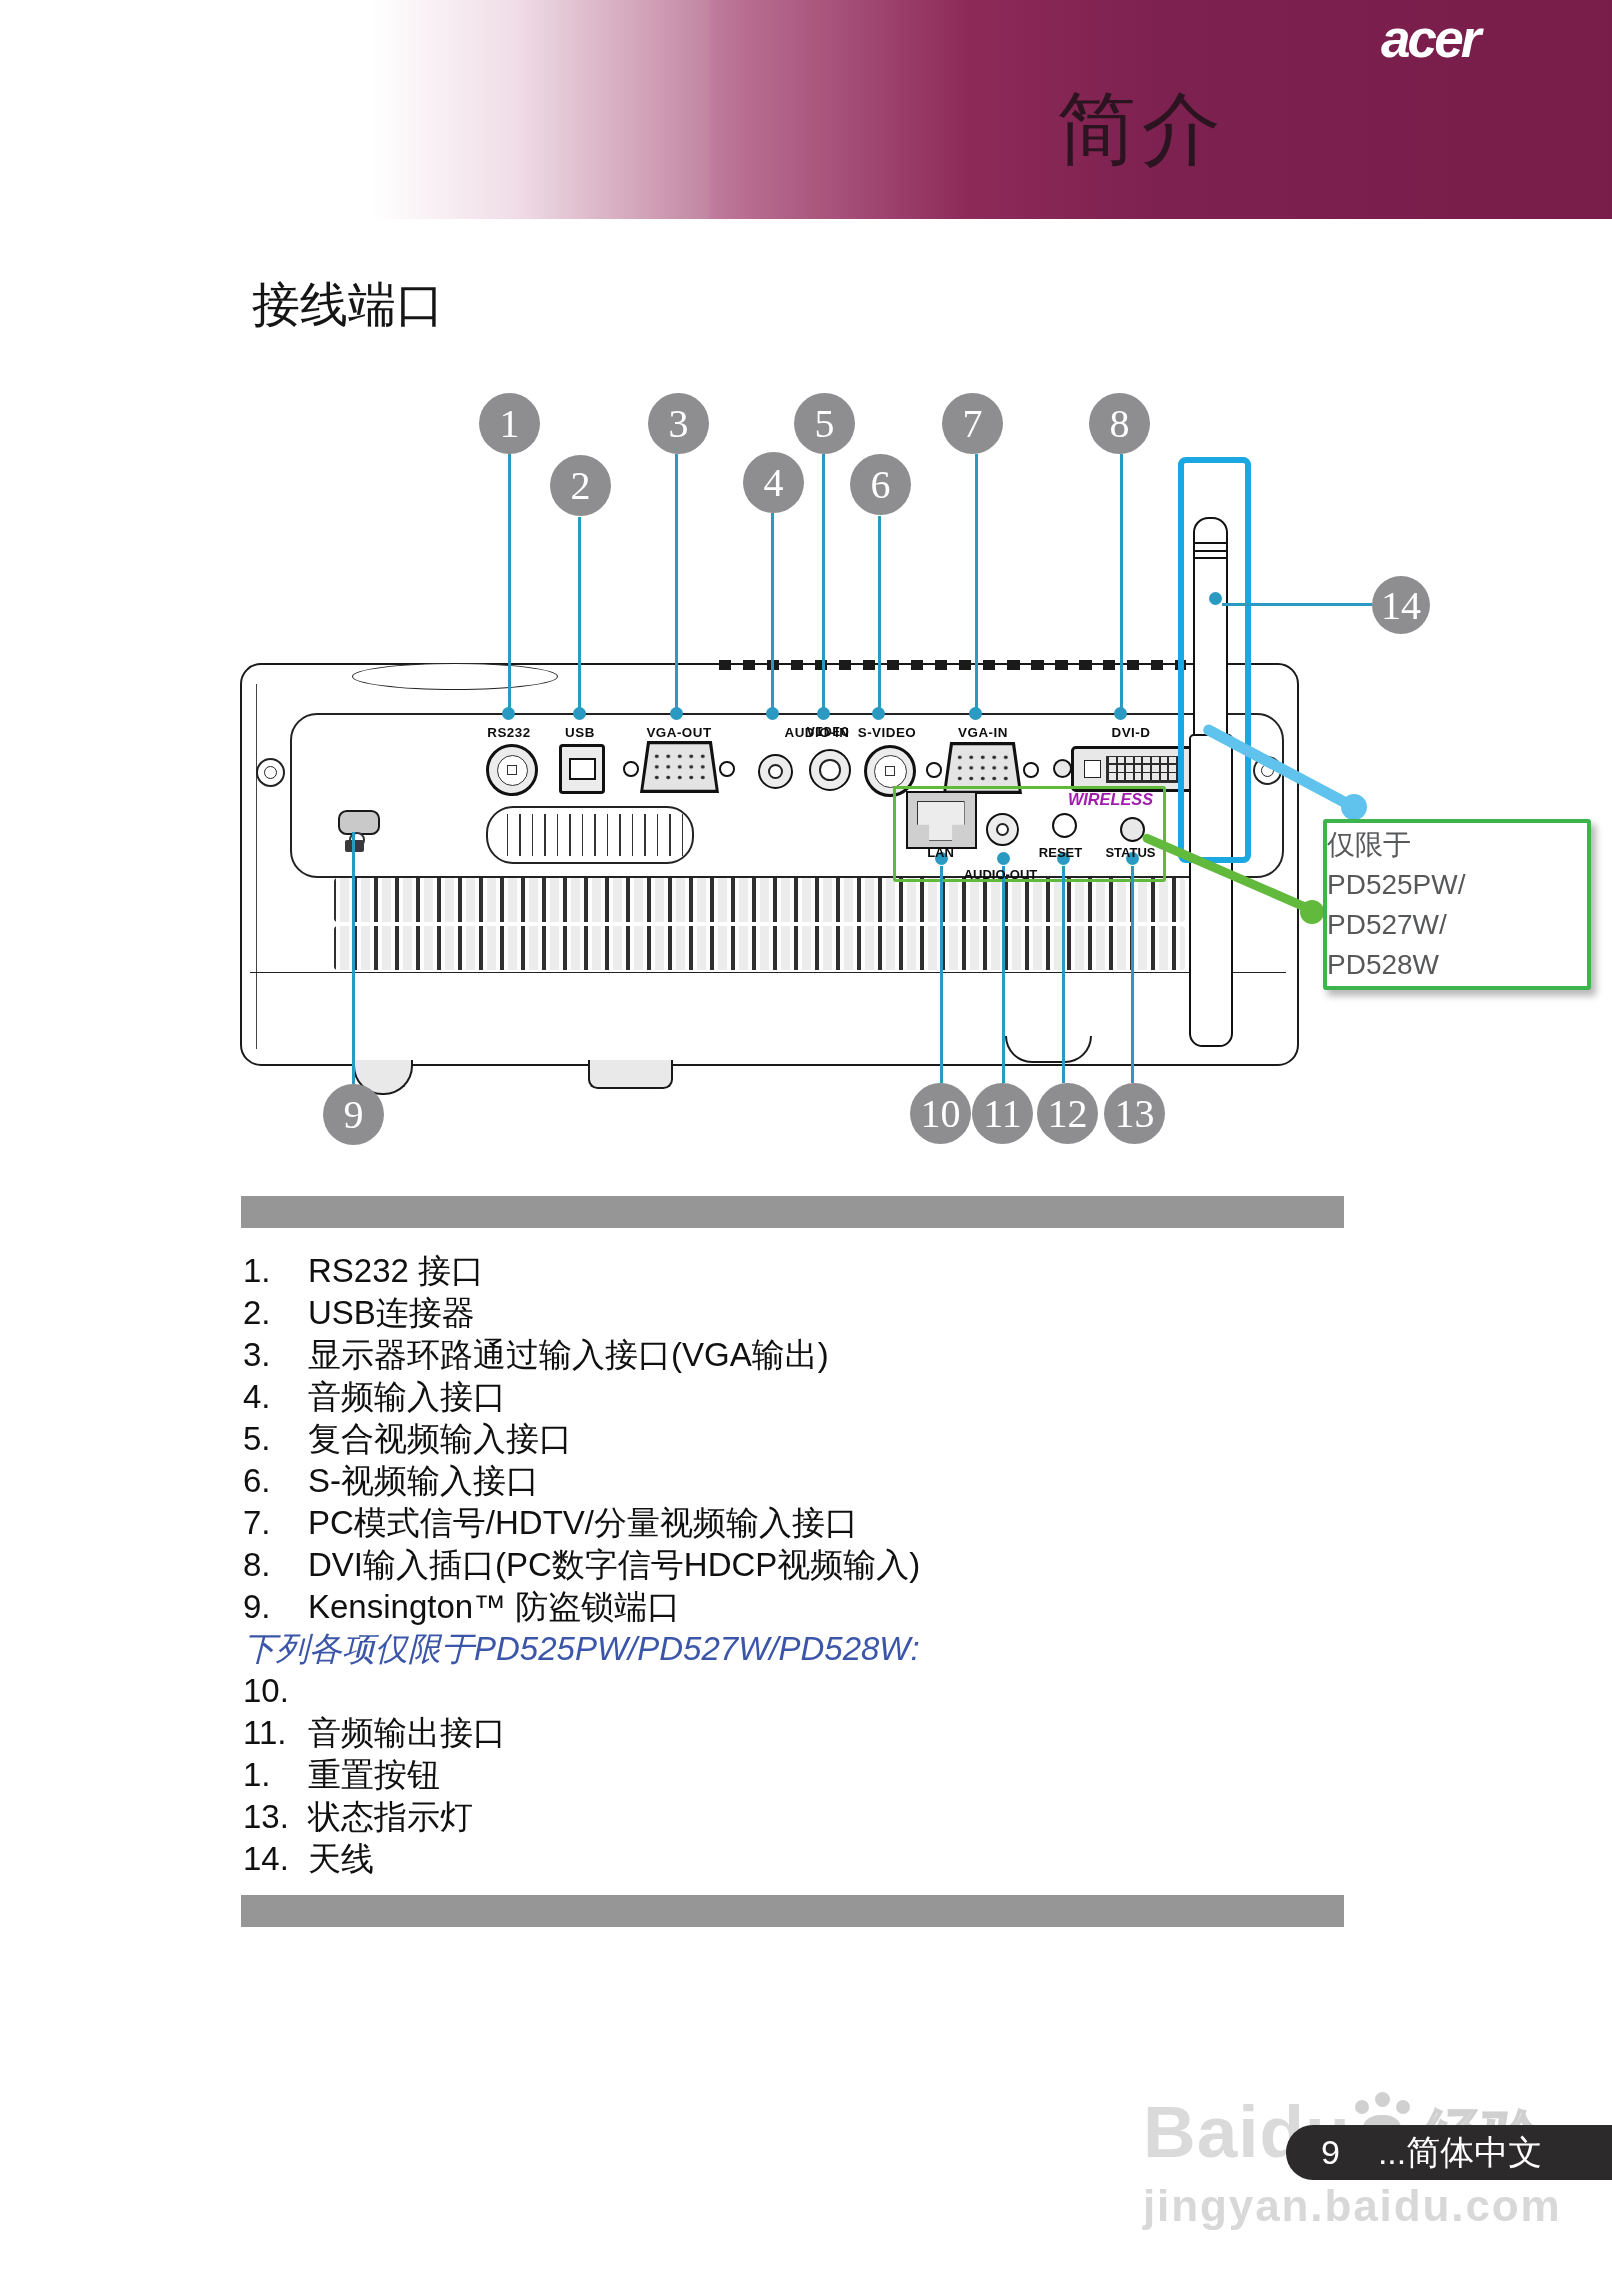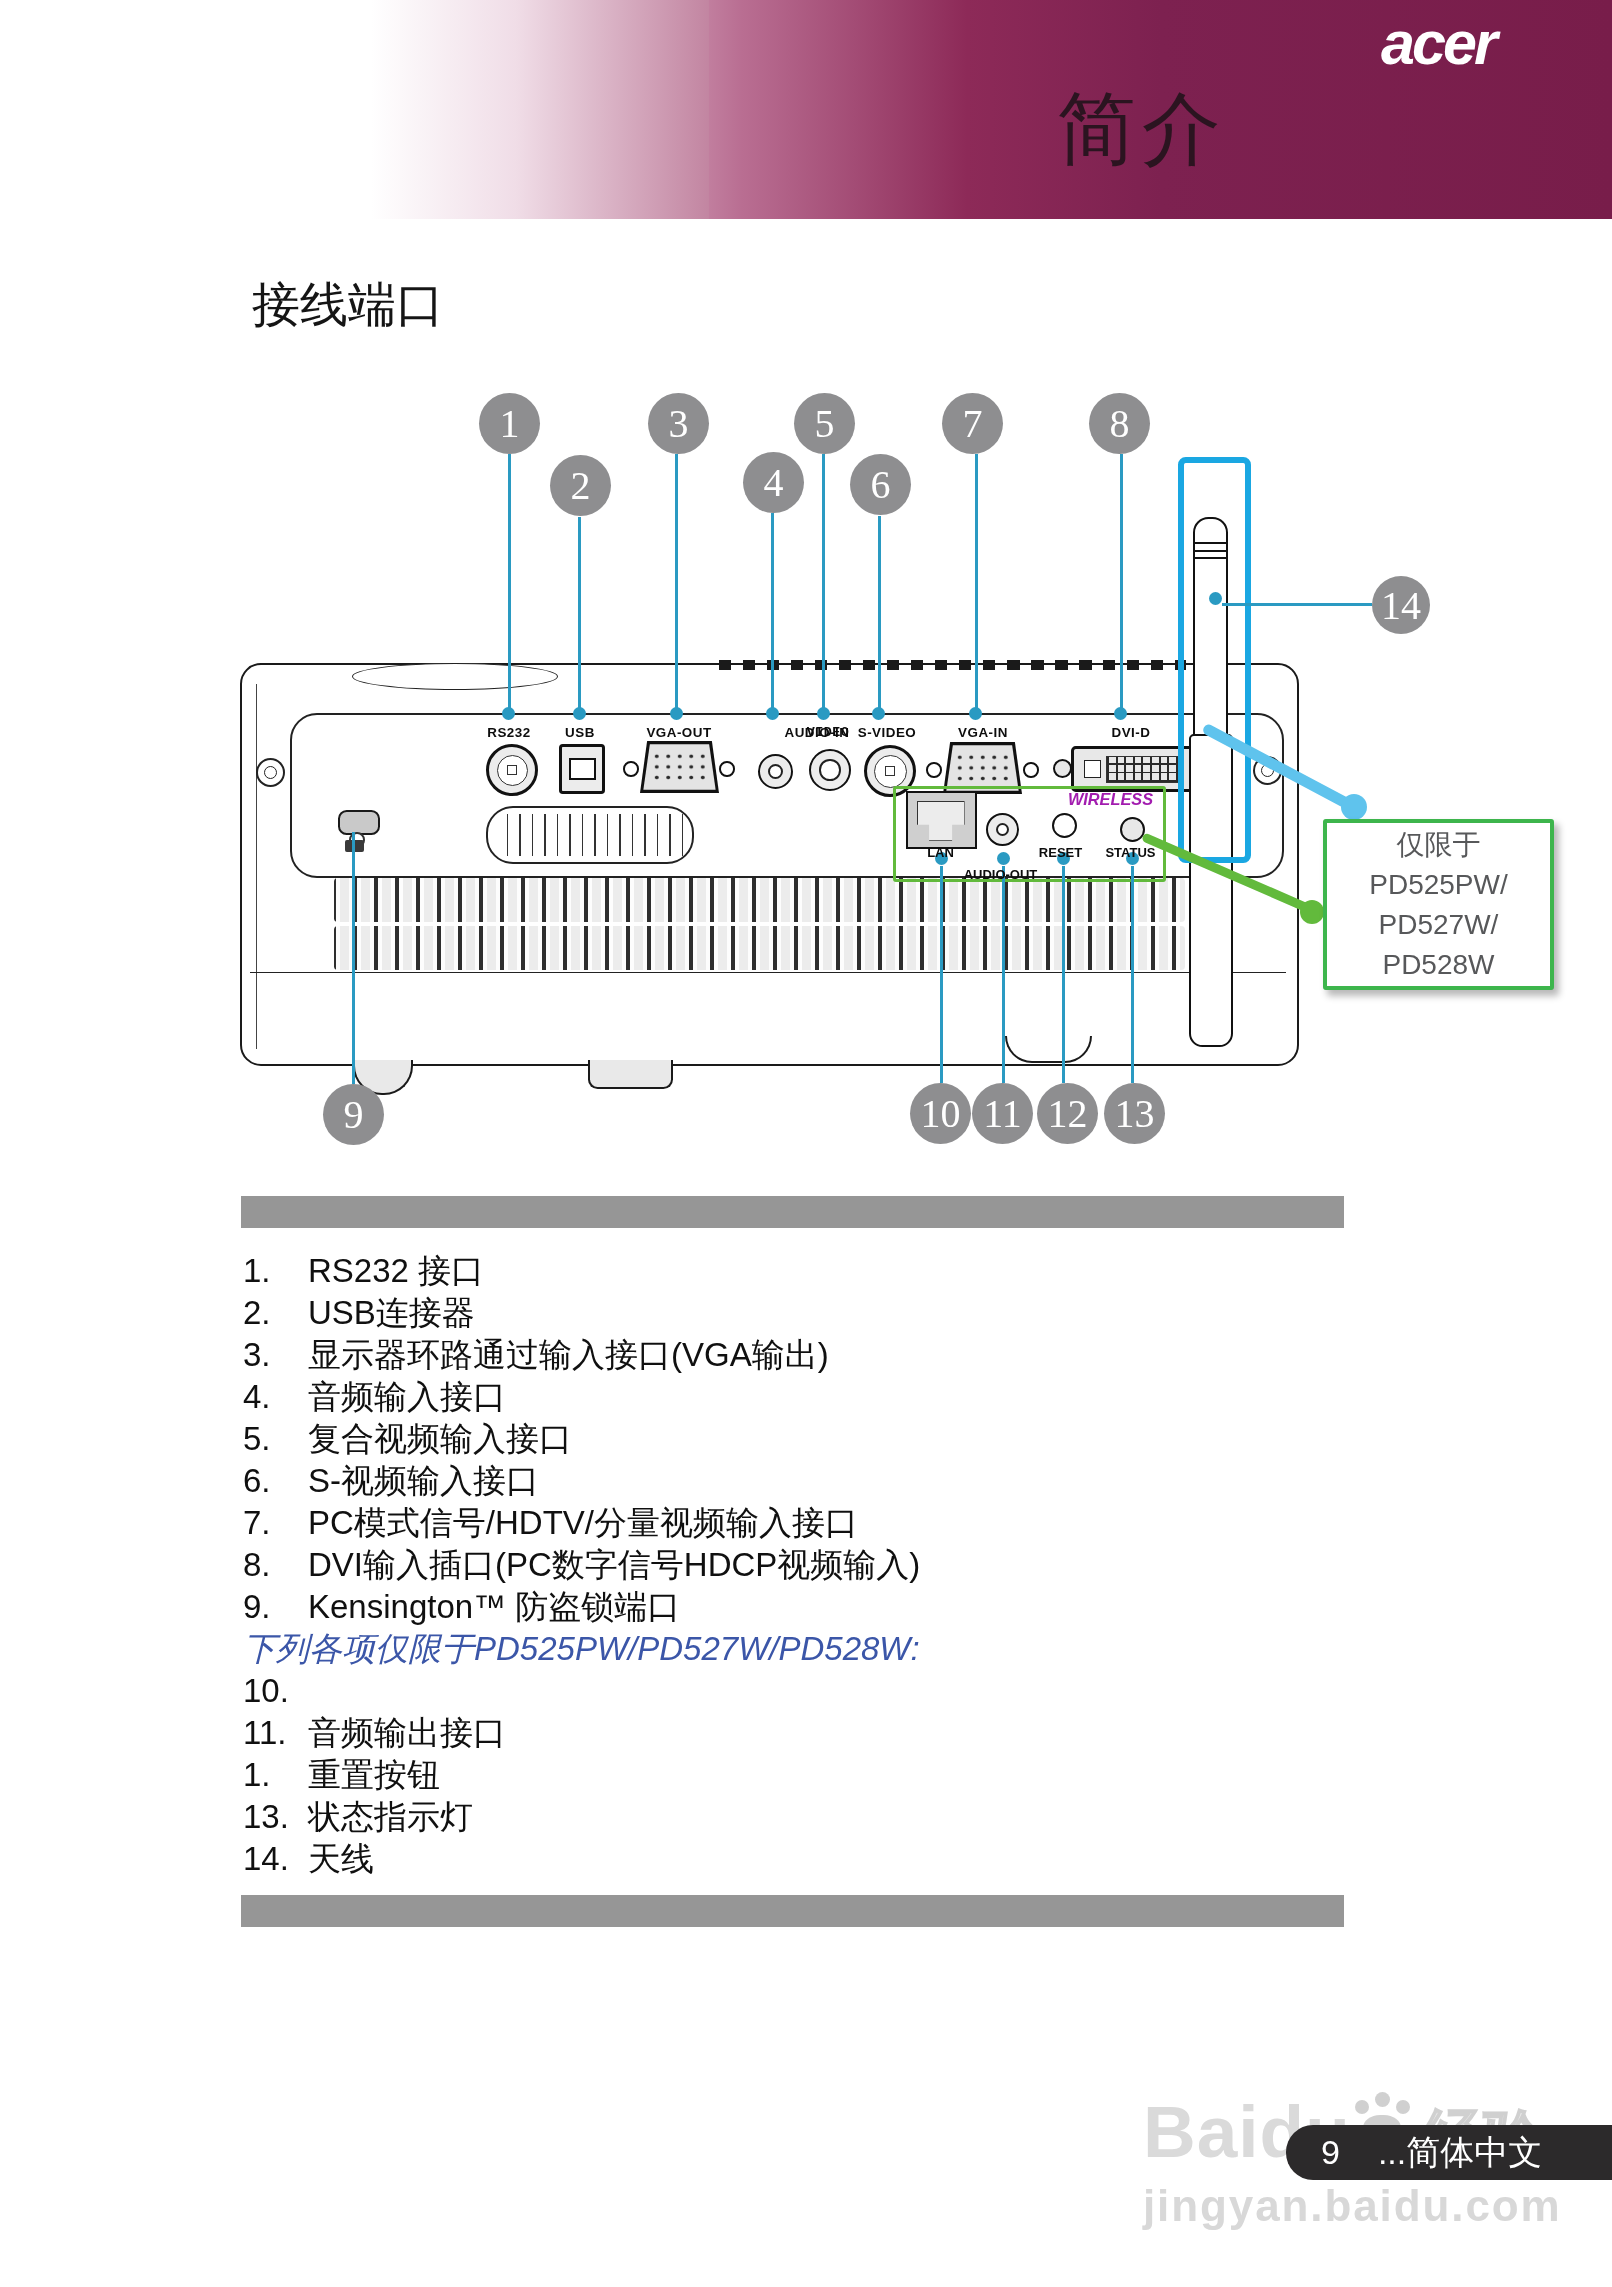--- a/index.html
+++ b/index.html
@@ -2,21 +2,21 @@
 <html><head>
 <meta charset="utf-8">
 <style>
   html,body{margin:0;padding:0;background:#888;}
   .page{position:relative;width:1612px;height:2287px;background:#ffffff;overflow:hidden;
         font-family:"Liberation Sans",sans-serif;color:#111;}
   
   .header-band{position:absolute;left:0;top:0;width:1612px;height:219px;
      background:linear-gradient(90deg,#ffffff 0%,#ffffff 23%,#f0dde7 32%,#c285a1 44%,#93366200 0),
      linear-gradient(90deg,#ffffff 0%,#ffffff 22%,#ecd5e0 33%,#b96e92 46%,#8d2a58 60%,#7d2150 72%,#781d4a 100%);}
-  .acer-logo{position:absolute;left:1381px;top:7.7px;color:#ffffff;font-size:61px;font-weight:bold;
+  .acer-logo{position:absolute;left:1381px;top:7.7px;color:#ffffff;font-size:53px;font-weight:bold;
      font-style:italic;letter-spacing:-2.9px;}
   .page-title{position:absolute;left:1057px;top:77px;font-size:79px;color:#2b1420;letter-spacing:5.8px;}
   
   .section-heading{position:absolute;left:252px;top:273px;font-size:48px;font-weight:normal;color:#151515;}
   
   .abs{position:absolute;}
   .projector-body{left:240px;top:663px;width:1055px;height:399px;border:2.9px solid #1a1a1a;border-radius:21px;background:#fff;}
   .body-inner-left{left:256px;top:684px;width:0;height:365px;border-left:1.9px solid #444;}
   .top-teeth{left:719px;top:660px;width:467px;height:9.6px;
      background:repeating-linear-gradient(90deg,#1a1a1a 0 12.5px,transparent 12.5px 24px);}
@@ -99,23 +99,23 @@
      font-family:"Liberation Serif","DejaVu Serif",serif;display:flex;align-items:center;justify-content:center;font-size:40px;}
   .tline{position:absolute;width:2.9px;background:#2a9ac2;}
   .tline-h{position:absolute;height:2.9px;background:#2a9ac2;}
   .tdot{position:absolute;width:13.4px;height:13.4px;border-radius:50%;background:#2a9ac2;}
   .diag{position:absolute;border-radius:5.8px;transform-origin:left center;}
   .blue-diag{left:1204px;top:722px;width:163px;height:10.6px;background:#5fc3ed;transform:rotate(28deg);}
   .blue-dot{left:1341px;top:794px;width:26px;height:26px;border-radius:50%;background:#5fc3ed;}
   .green-diag{left:1143px;top:832px;width:184px;height:8.6px;background:#62ba3c;transform:rotate(23.5deg);}
   .green-dot{left:1300px;top:900px;width:24px;height:24px;border-radius:50%;background:#62ba3c;}
   
-  .note-box{left:1323px;top:819px;width:231px;height:171px;background:#fff;border:4.8px solid #3db54c;border-radius:2.9px;
+  .note-box{left:1323px;top:819px;width:268px;height:171px;background:#fff;border:4.8px solid #3db54c;border-radius:2.9px;
      box-shadow:4.8px 5.8px 7.7px rgba(0,0,0,0.28);box-sizing:border-box;
-     display:flex;flex-direction:column;justify-content:center;align-items:center;z-index:8;}
+     display:flex;flex-direction:column;justify-content:center;align-items:flex-start;z-index:8;}
   .note-box div{font-size:28px;line-height:40px;color:#57585a;}
   
   .gray-bar{position:absolute;left:241px;width:1103px;height:32px;background:#969696;}
   .bar-top{top:1196px;}
   .bar-bottom{top:1895px;}
   .port-list{position:absolute;left:243px;top:1250px;width:1114px;}
   .port-list .row{height:42px;display:flex;align-items:center;font-size:33px;color:#101010;}
   .port-list .num{width:65px;flex:0 0 65px;}
   .list-note{height:42px;display:flex;align-items:center;font-size:33px;font-style:italic;color:#3b56a8;}
   

